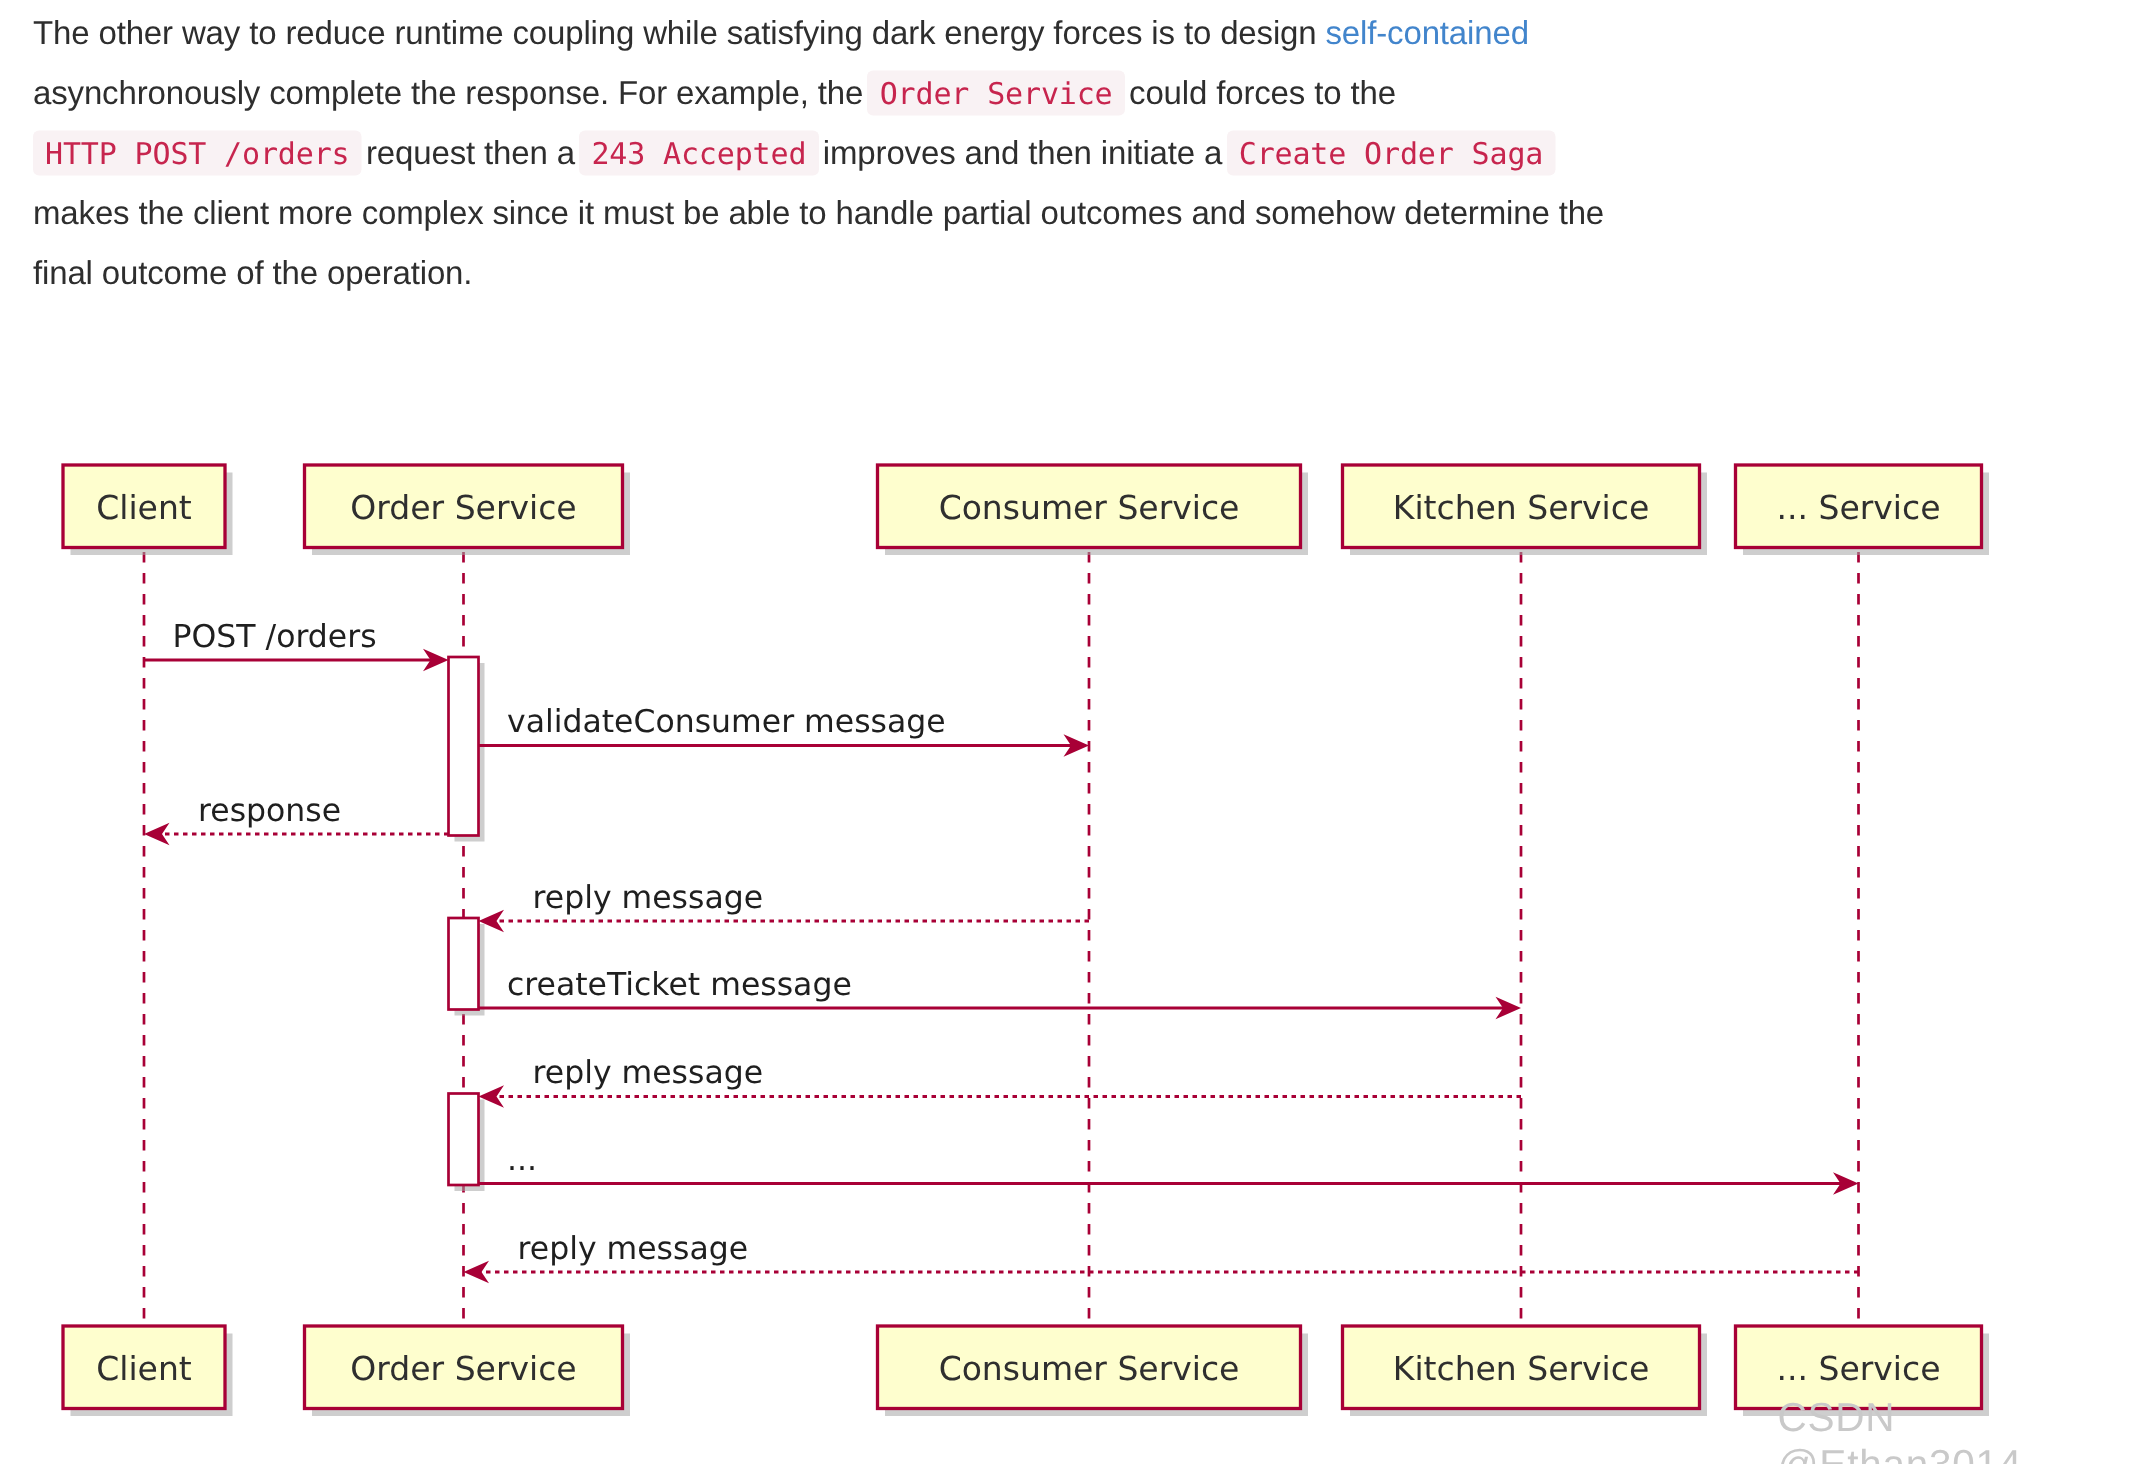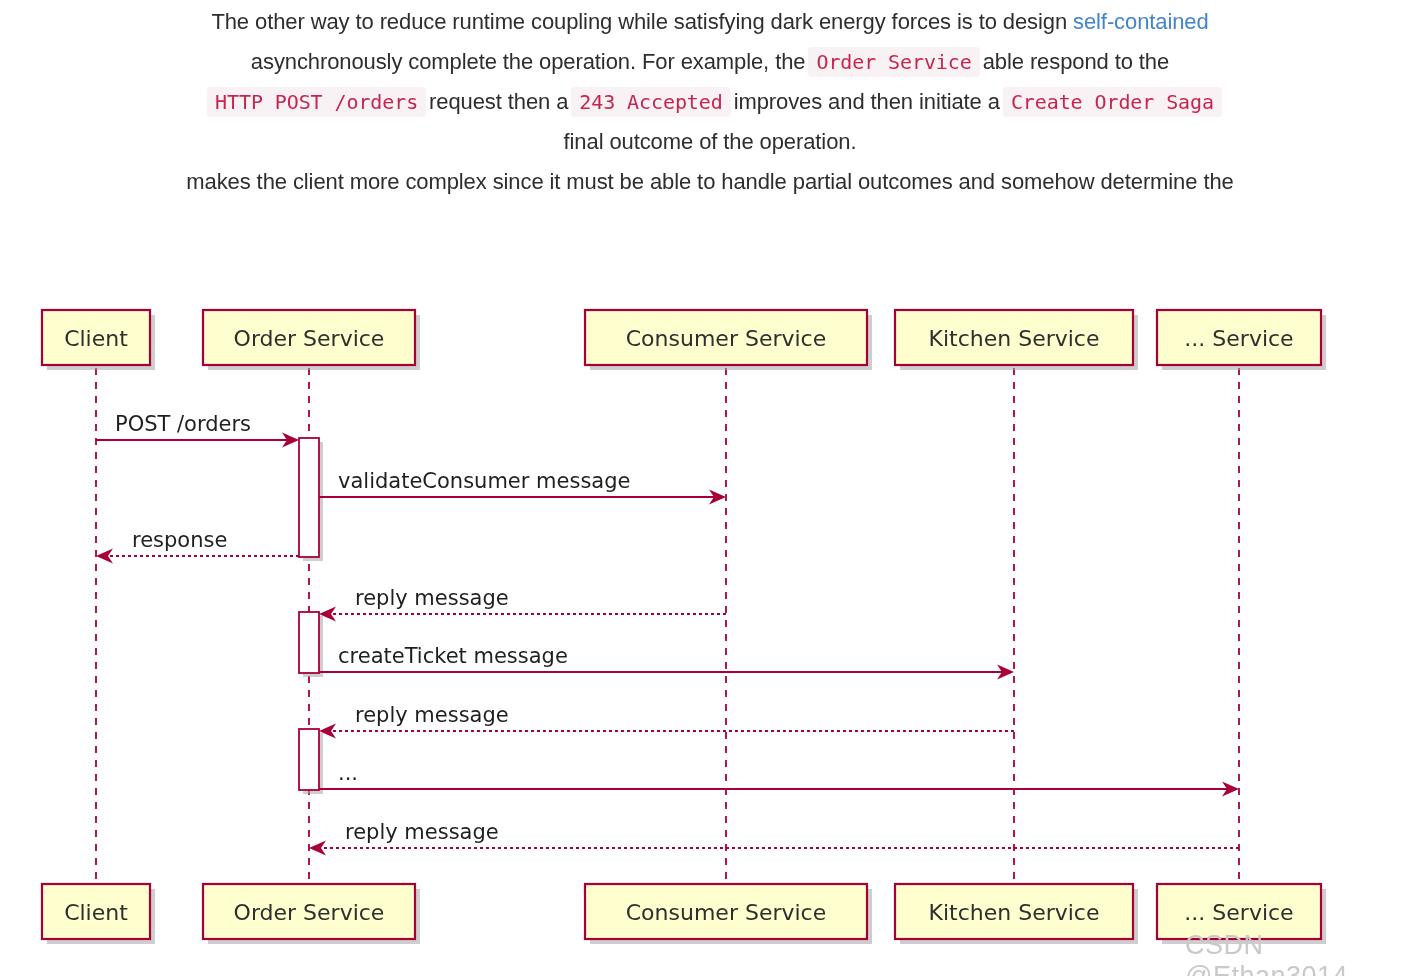--- a/index.html
+++ b/index.html
@@ -1,44 +1,44 @@
 <!DOCTYPE html>
 <html><head>
 <meta charset="utf-8">
 <style>
   html,body{margin:0;padding:0;background:#ffffff;}
   body{width:1428px;height:976px;overflow:hidden;position:relative;
        font-family:"Liberation Sans",sans-serif;}
 
   
-  .para{position:absolute;left:10px;top:2px;width:1400px;color:#2e2e2e;
-        font-size:22px;letter-spacing:-0.1px;text-align:center;}
+  .para{position:absolute;left:22px;top:2px;width:1400px;color:#2e2e2e;
+        font-size:22px;letter-spacing:-0.1px;}
   .pline{height:40px;line-height:40px;white-space:nowrap;}
   .inline-link{color:#4285cc;text-decoration:none;cursor:pointer;}
   .inline-code{font-family:"DejaVu Sans Mono","Liberation Mono",monospace;
         font-size:20px;color:#c7254e;background:#f9f2f4;border-radius:4px;
         padding:3px 8px;margin:0 3px;}
 
   
   #seq-svg{position:absolute;left:0;top:292px;}
   .diagram-text{font-family:"DejaVu Sans",sans-serif;}
 
   
   .watermark{position:absolute;left:1185px;top:930px;color:#c9c9c9;
         font-size:27px;letter-spacing:0.5px;}
 </style>
 </head>
 <body>
 
 <div class="para">
   <div class="pline"><span>The other way to reduce runtime coupling while satisfying dark energy forces is to design </span><a class="inline-link">self-contained</a></div>
-  <div class="pline"><span>asynchronously complete the operation. For example, the</span><span class="inline-code">Order Service</span><span>able respond to the</span></div>
-  <div class="pline"><span class="inline-code" style="margin-left:12px">HTTP POST /orders</span><span>request then a</span><span class="inline-code">243 Accepted</span><span>improves and then initiate a</span><span class="inline-code">Create Order Saga</span></div>
+  <div class="pline"><span>asynchronously complete the response. For example, the</span><span class="inline-code">Order Service</span><span>could forces to the</span></div>
+  <div class="pline"><span class="inline-code" style="margin-left:0">HTTP POST /orders</span><span>request then a</span><span class="inline-code">243 Accepted</span><span>improves and then initiate a</span><span class="inline-code">Create Order Saga</span></div>
+  <div class="pline"><span>makes the client more complex since it must be able to handle partial outcomes and somehow determine the</span></div>
   <div class="pline"><span>final outcome of the operation.</span></div>
-  <div class="pline"><span>makes the client more complex since it must be able to handle partial outcomes and somehow determine the</span></div>
 </div>
 
 <svg id="seq-svg" width="1428" height="684" viewBox="0 0 1428 684">
     <line x1="96" y1="76" x2="96" y2="592" stroke="#A80036" stroke-width="1.8" stroke-dasharray="7,7"></line>
     <line x1="309" y1="76" x2="309" y2="592" stroke="#A80036" stroke-width="1.8" stroke-dasharray="7,7"></line>
     <line x1="726" y1="76" x2="726" y2="592" stroke="#A80036" stroke-width="1.8" stroke-dasharray="7,7"></line>
     <line x1="1014" y1="76" x2="1014" y2="592" stroke="#A80036" stroke-width="1.8" stroke-dasharray="7,7"></line>
     <line x1="1239" y1="76" x2="1239" y2="592" stroke="#A80036" stroke-width="1.8" stroke-dasharray="7,7"></line>
     <rect x="47" y="23" width="108" height="55" fill="#a6a6a6" opacity="0.55"></rect>
     <rect x="42" y="18" width="108" height="55" fill="#FEFECE" stroke="#A80036" stroke-width="2.2"></rect>

